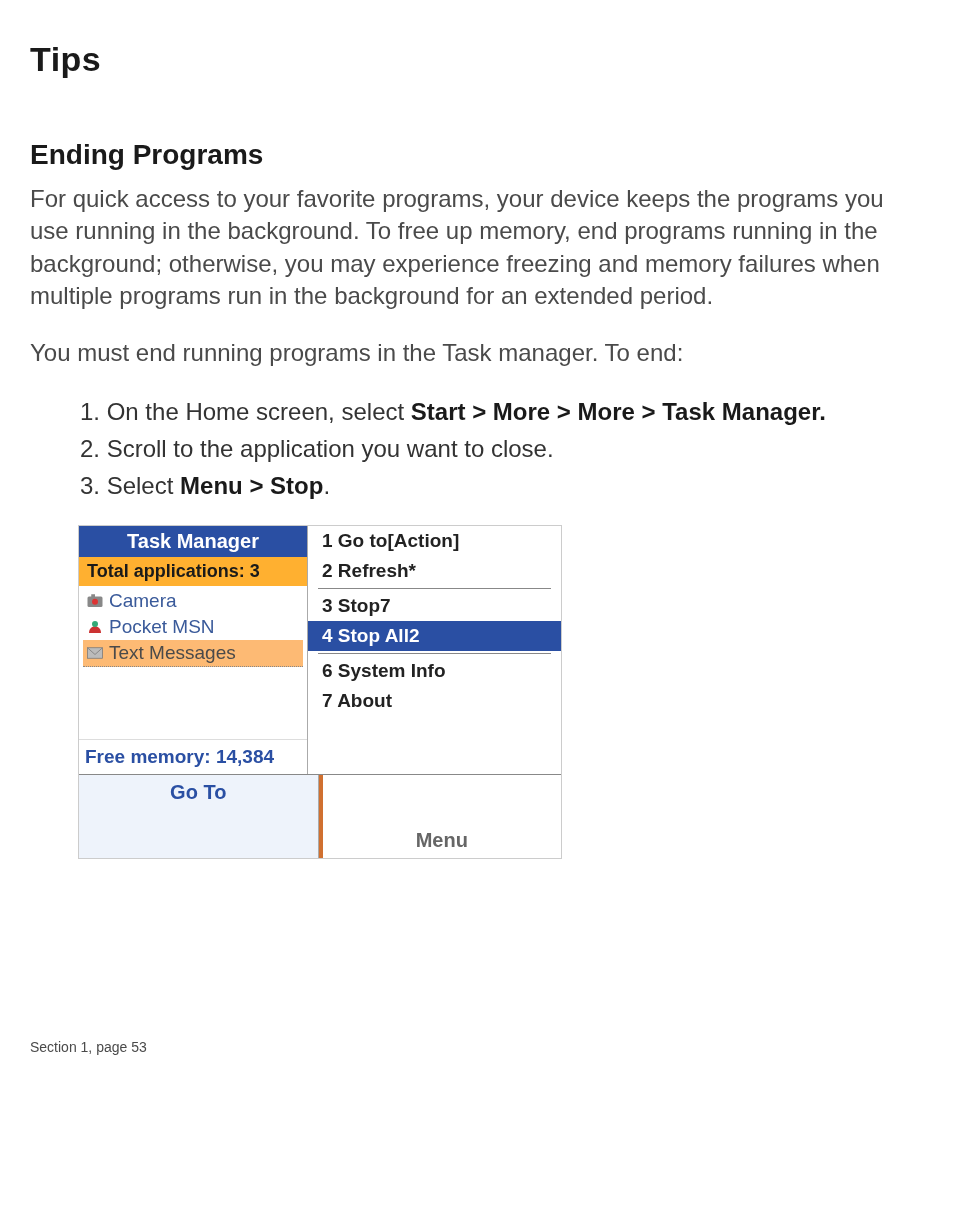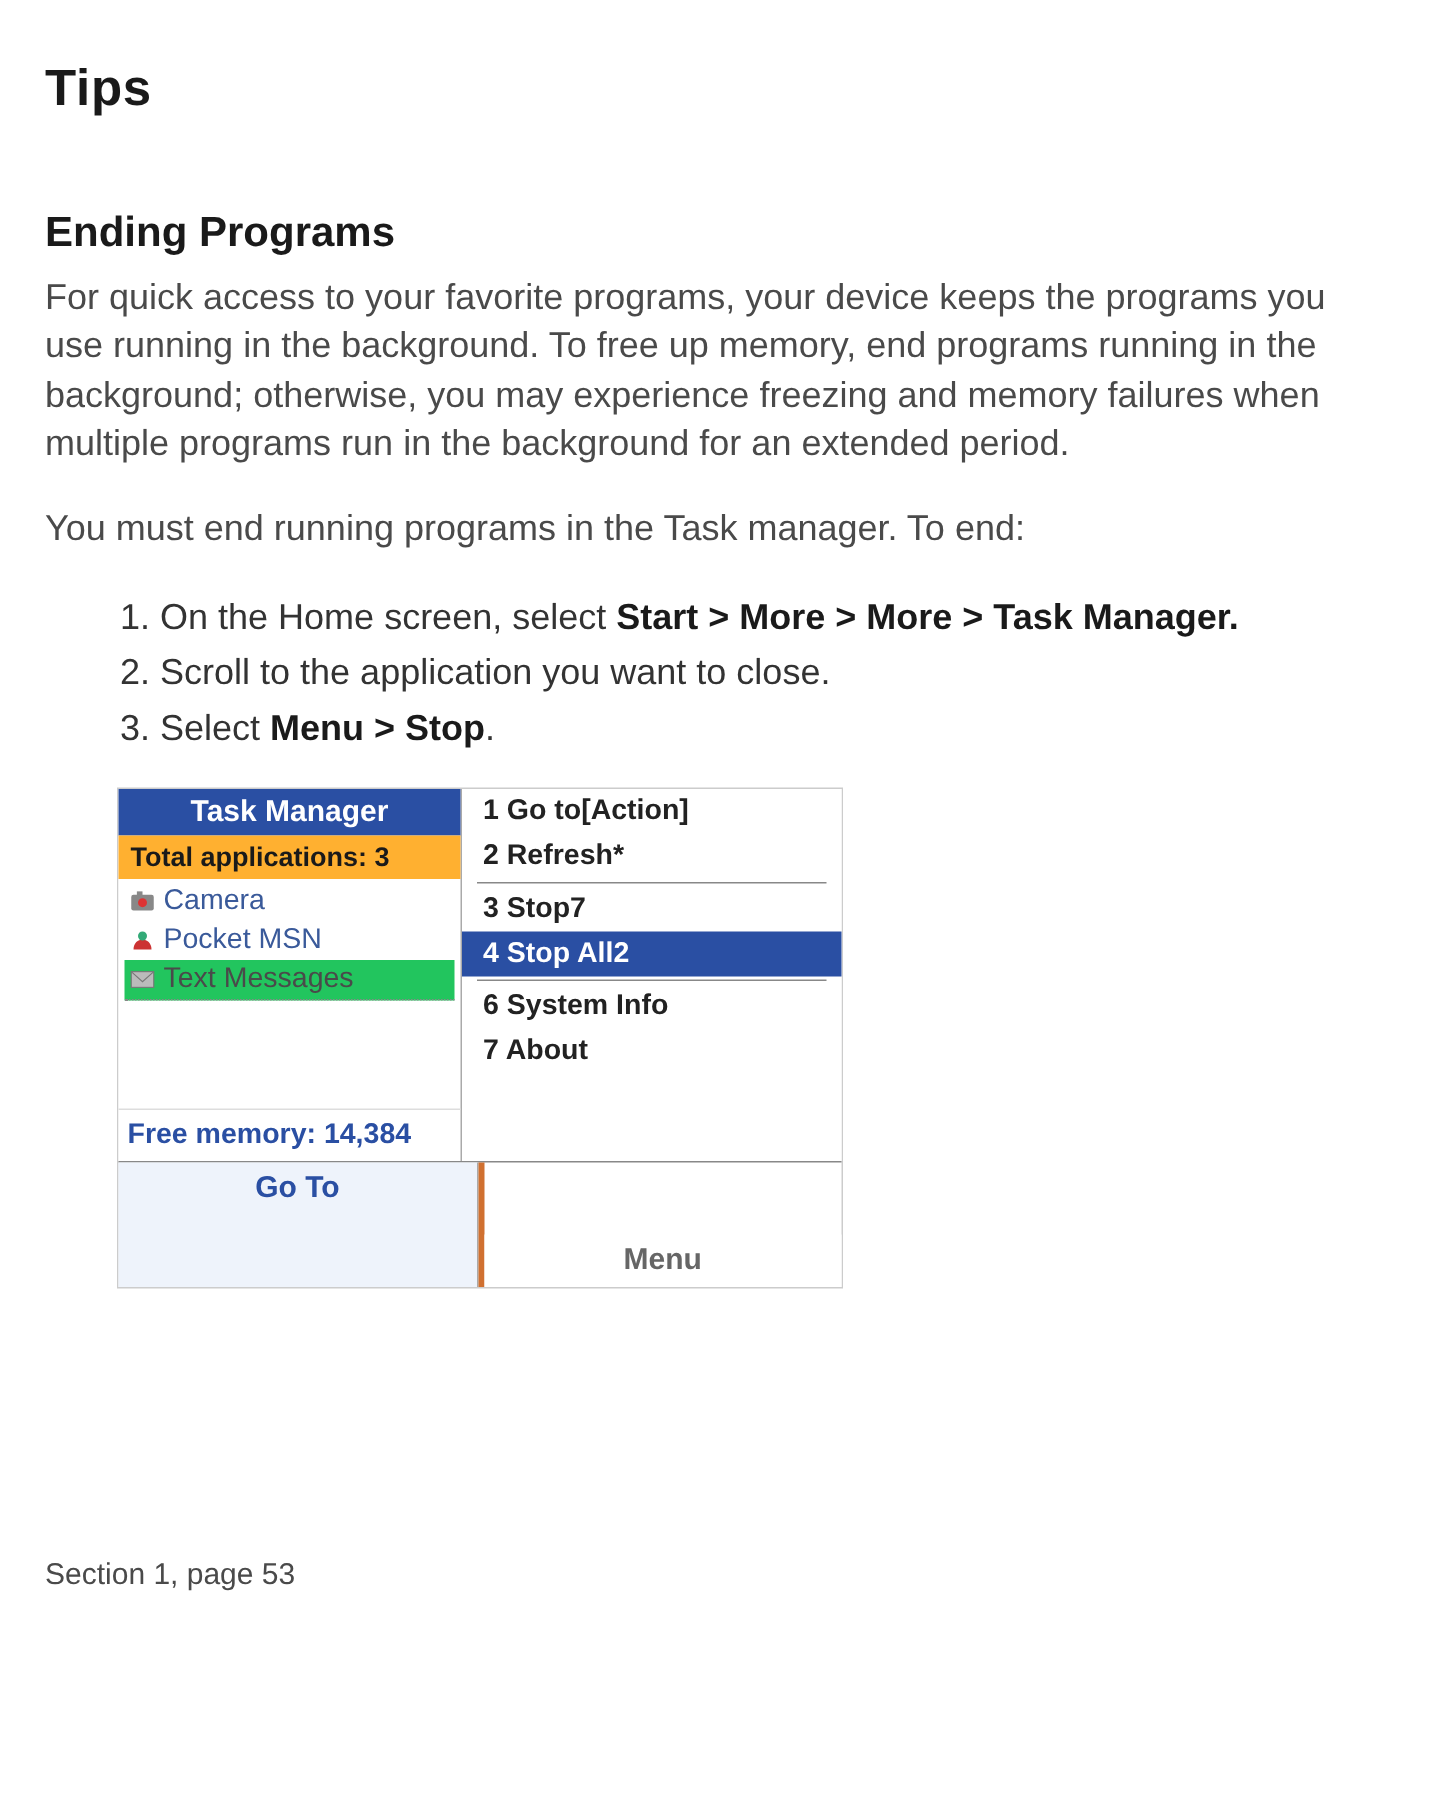--- a/index.html
+++ b/index.html
@@ -90,21 +90,21 @@
   .app-list { padding: 2px 4px 2px 4px; }
   .app-item {
     display: flex;
     align-items: center;
     gap: 4px;
     font-size: 19px;
     color: #3a5a9a;
     padding: 2px 2px;
   }
   .app-item.sel {
-    background: #22c55e;
+    background: #fdba74;
     color: #4a4a4a;
     border-bottom: 1px dotted #888;
     align-items: center;
   }
   .ico {
     width: 20px; height: 20px; display:inline-flex; align-items:center; justify-content:center;
   }
   .free-mem {
     color: #2a4fa3;
     font-weight: 700;
@@ -151,21 +151,21 @@
   }
   .sk-right {
     background: #fff;
     color: #666;
     margin-top: 48px;
   }
 
   .footer {
     position: relative;
     margin-top: 180px;
-    font-size: 20px;
+    font-size: 14px;
     color: #4a4a4a;
   }
 </style>
 </head>
 <body>
 
 <div class="page">
 
   <h1 class="title">Tips</h1>
 

